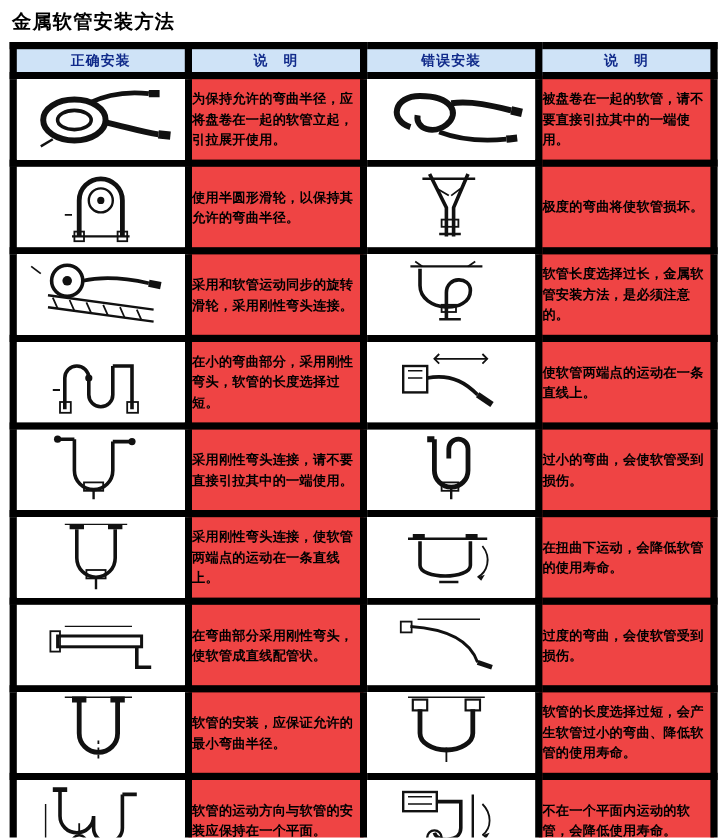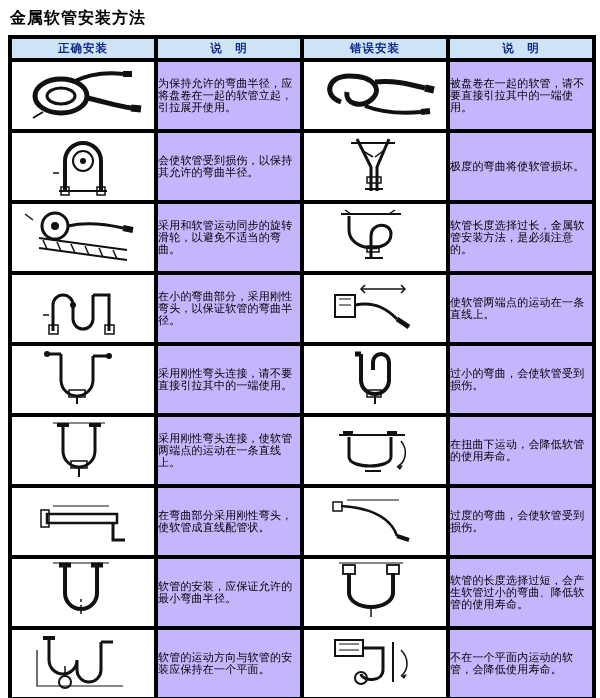--- a/index.html
+++ b/index.html
@@ -29,21 +29,21 @@
     color: #000;
     font-family: "DejaVu Sans", "Liberation Sans", sans-serif;
   }
   table.main {
     border-collapse: collapse;
     width: 584px;
     table-layout: fixed;
     border: 1px solid #1a1a6e;
   }
   table.main td, table.main th {
-    border: 4px solid #000000;
+    border: 6px solid #000000;
     padding: 0;
     vertical-align: middle;
   }
   thead th {
     background: #cfe3f7;
     color: #102a8a;
     font-size: 11.5px;
     font-weight: bold;
     height: 19px;
     text-align: center;
@@ -55,28 +55,29 @@
   .col-txt {
     width: 146px;
   }
   td.img-cell {
     background: #ffffff;
     height: 67px;
     text-align: center;
     position: relative;
   }
   td.txt-cell {
-    background: #c4b5fd;
+    background: #ef4444;
     font-size: 11px;
-    line-height: 12px;
+    line-height: 17px;
     color: #000;
     padding: 4px 7px;
     vertical-align: middle;
     text-align: left;
     letter-spacing: 0.2px;
+    font-weight: bold;
   }
   .svgwrap {
     display: block;
     width: 100%;
     height: 100%;
     line-height: 0;
   }
   svg { display: block; margin: 0 auto; }
 </style>
 </head>
@@ -139,21 +140,21 @@
               <path d="M52 58 L52 28 A18 18 0 0 1 88 28 L88 58" fill="none" stroke="#111" stroke-width="4"></path>
               <circle cx="70" cy="28" r="10" fill="none" stroke="#111" stroke-width="2"></circle>
               <circle cx="70" cy="28" r="3" fill="#111"></circle>
               <path d="M46 58 L94 58" stroke="#111" stroke-width="2"></path>
               <rect x="48" y="54" width="8" height="8" fill="none" stroke="#111" stroke-width="1.5"></rect>
               <rect x="84" y="54" width="8" height="8" fill="none" stroke="#111" stroke-width="1.5"></rect>
               <path d="M40 40 L46 40" stroke="#111" stroke-width="1.5"></path>
             </svg>
           </span>
         </td>
-        <td class="txt-cell">会使软管受到损伤，以保持其允许的弯曲半径。</td>
+        <td class="txt-cell">使用半圆形滑轮，以保持其允许的弯曲半径。</td>
         <td class="img-cell">
           <span class="svgwrap">
             <svg width="140" height="64" viewBox="0 0 140 64">
               <path d="M52 6 L66 34 L66 58" fill="none" stroke="#111" stroke-width="3"></path>
               <path d="M84 6 L72 34 L72 58" fill="none" stroke="#111" stroke-width="3"></path>
               <path d="M60 56 L78 56" stroke="#111" stroke-width="2"></path>
               <path d="M46 10 L90 10" stroke="#111" stroke-width="2"></path>
               <path d="M58 18 l10 6 M78 18 l-8 6" stroke="#111" stroke-width="1.5"></path>
               <rect x="62" y="44" width="14" height="6" fill="none" stroke="#111" stroke-width="1.5"></rect>
             </svg>
@@ -170,21 +171,21 @@
               <circle cx="42" cy="22" r="4" fill="#111"></circle>
               <path d="M55 22 C 72 18, 92 20, 110 24" fill="none" stroke="#111" stroke-width="3"></path>
               <path d="M110 24 l10 2" stroke="#111" stroke-width="6"></path>
               <path d="M26 34 L114 46" stroke="#111" stroke-width="2"></path>
               <path d="M26 44 L114 56" stroke="#111" stroke-width="2"></path>
               <path d="M30 36 l4 9 M44 38 l4 9 M58 40 l4 9 M72 42 l4 9 M86 44 l4 9 M100 46 l4 9" stroke="#111" stroke-width="1.5"></path>
               <path d="M20 16 l-8 -6" stroke="#111" stroke-width="1.5"></path>
             </svg>
           </span>
         </td>
-        <td class="txt-cell">采用和软管运动同步的旋转滑轮，以避免不适当的弯曲。</td>
+        <td class="txt-cell">采用和软管运动同步的旋转滑轮，采用刚性弯头连接。</td>
         <td class="img-cell">
           <span class="svgwrap">
             <svg width="140" height="64" viewBox="0 0 140 64">
               <path d="M36 10 L96 10" stroke="#111" stroke-width="2"></path>
               <path d="M44 12 L44 26 C 44 48, 86 50, 86 30 C 86 18, 66 18, 66 32 L66 54" fill="none" stroke="#111" stroke-width="3"></path>
               <path d="M60 54 L78 54" stroke="#111" stroke-width="2"></path>
               <rect x="62" y="42" width="12" height="6" fill="none" stroke="#111" stroke-width="1.5"></rect>
               <path d="M40 6 l6 4 M90 6 l-6 4" stroke="#111" stroke-width="1.5"></path>
             </svg>
           </span>
@@ -198,21 +199,21 @@
             <svg width="140" height="64" viewBox="0 0 140 64">
               <path d="M40 56 L40 30 A10 10 0 0 1 60 30 L60 44 A10 10 0 0 0 80 44 L80 20" fill="none" stroke="#111" stroke-width="3"></path>
               <path d="M80 20 L96 20 L96 56" fill="none" stroke="#111" stroke-width="3"></path>
               <rect x="36" y="50" width="9" height="9" fill="none" stroke="#111" stroke-width="1.5"></rect>
               <rect x="92" y="50" width="9" height="9" fill="none" stroke="#111" stroke-width="1.5"></rect>
               <circle cx="60" cy="30" r="3" fill="#111"></circle>
               <path d="M30 40 L36 40" stroke="#111" stroke-width="1.5"></path>
             </svg>
           </span>
         </td>
-        <td class="txt-cell">在小的弯曲部分，采用刚性弯头，以保证软管的弯曲半径。</td>
+        <td class="txt-cell">在小的弯曲部分，采用刚性弯头，软管的长度选择过短。</td>
         <td class="img-cell">
           <span class="svgwrap">
             <svg width="140" height="64" viewBox="0 0 140 64">
               <rect x="30" y="20" width="20" height="22" fill="none" stroke="#111" stroke-width="2"></rect>
               <path d="M50 30 C 72 26, 84 36, 92 44" fill="none" stroke="#111" stroke-width="3"></path>
               <path d="M92 44 L104 52" stroke="#111" stroke-width="5"></path>
               <path d="M56 14 L100 14" stroke="#111" stroke-width="1.5"></path>
               <path d="M60 18 l-4 -4 4 -4 M96 18 l4 -4 -4 -4" stroke="#111" stroke-width="1.5" fill="none"></path>
               <path d="M34 24 l12 0 M34 30 l12 0" stroke="#111" stroke-width="1.2"></path>
             </svg>

